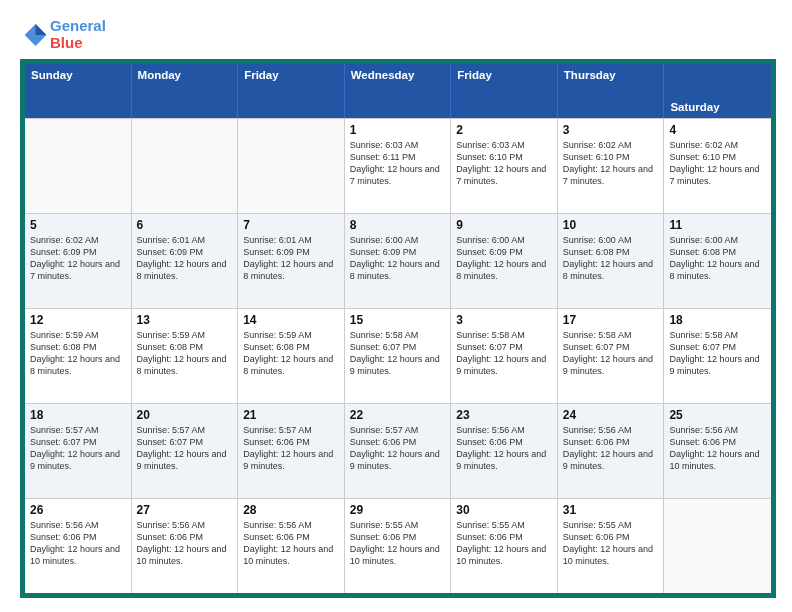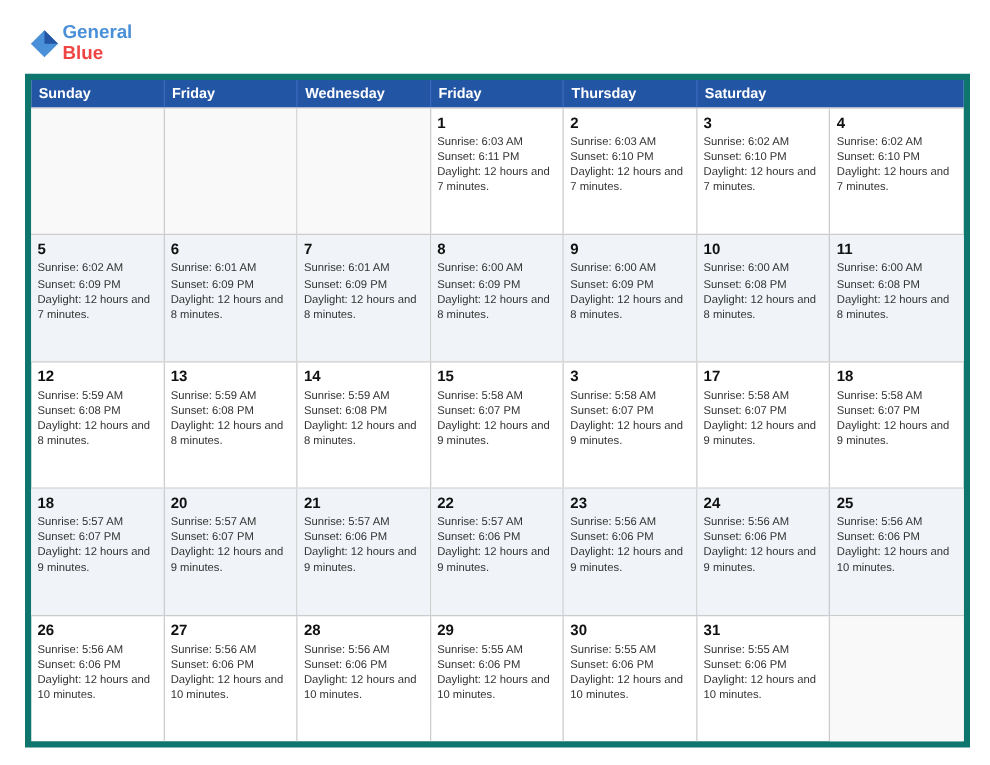--- a/index.html
+++ b/index.html
@@ -68,20 +68,21 @@
     }
     .cal-header-cell {
       color: #fff;
       font-size: 11.5px;
       font-weight: bold;
       padding: 5px 6px;
       border-right: 1px solid #3a6abf;
     }
     .cal-header-cell:last-child {
       border-right: none;
+      margin-top: 32px;
     }
     .cal-body {
       flex: 1;
       display: grid;
       grid-template-rows: repeat(5, 1fr);
     }
     .cal-row {
       display: grid;
       grid-template-columns: repeat(7, 1fr);
       border-top: 1px solid #ccc;
@@ -133,20 +134,21 @@
     </div>
     <div class="title-area">
       <div class="month-title"></div>
       <div class="subtitle"></div>
     </div>
   </div>
 
   <div class="calendar">
     <div class="cal-header">
     <div class="cal-header-cell">Sunday</div>
+        <div class="cal-header-cell">Monday</div>
         <div class="cal-header-cell">Friday</div>
         <div class="cal-header-cell">Wednesday</div>
         <div class="cal-header-cell">Friday</div>
         <div class="cal-header-cell">Thursday</div>
         <div class="cal-header-cell">Saturday</div>
       </div>
     <div class="cal-body">
     <div class="cal-row">
           <div class="cal-cell empty"></div>
           <div class="cal-cell empty"></div>

